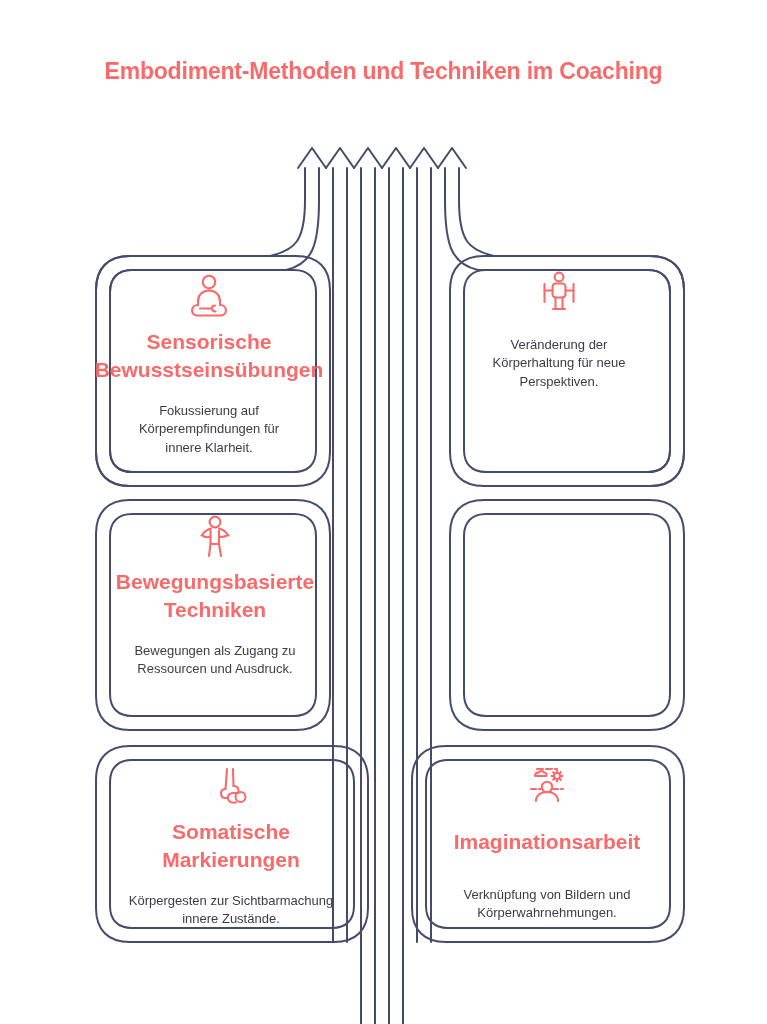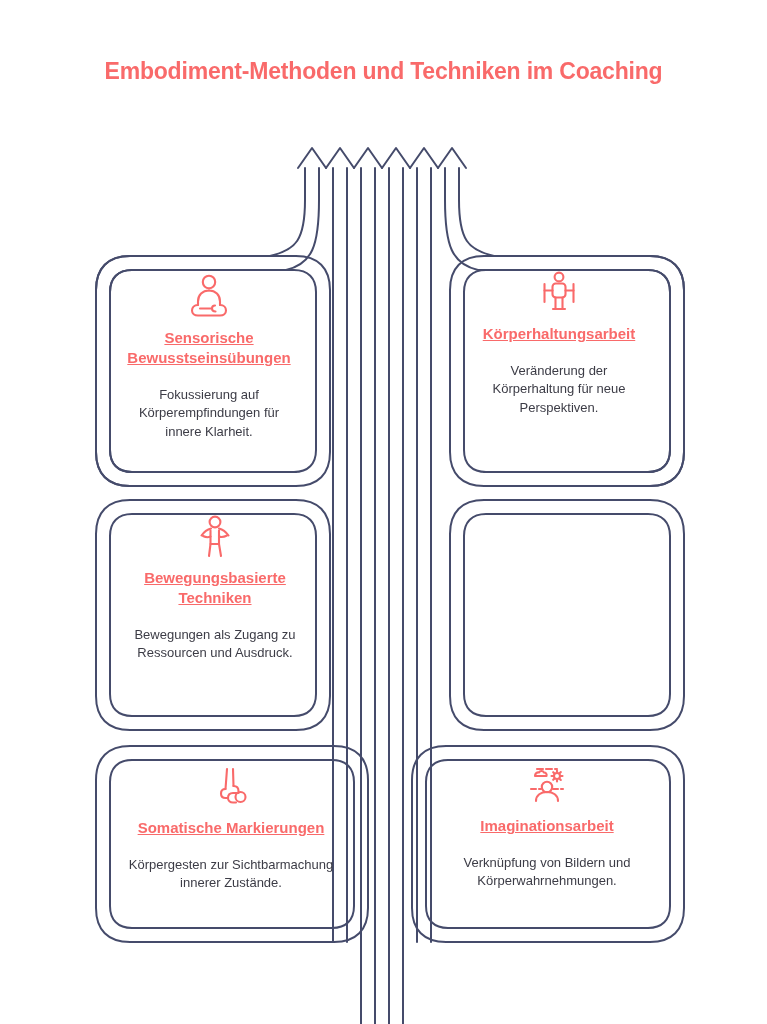--- a/index.html
+++ b/index.html
@@ -76,39 +76,38 @@
   .icon-stroke {
     fill: none;
     stroke: #f96a6a;
     stroke-width: 2.1;
     stroke-linecap: round;
     stroke-linejoin: round;
   }
   .card-title {
     color: #f96a6a;
     font-weight: bold;
-    font-size: 15px;
+    font-size: 21px;
     line-height: 1.33;
     margin: 0 0 6px 0;
-    text-decoration: underline;
   }
   .card-desc {
     color: #3c3c46;
     font-size: 13px;
     line-height: 1.42;
     margin: 12px;
   }
 
   
   #card-0 { left: 100px; top: 272px; width: 218px; }
   #card-1 { left: 443px; top: 268px; width: 232px; }
   #card-2 { left: 100px; top: 512px; width: 230px; }
   #card-3 { left: 432px; top: 512px; width: 235px; }
   #card-4 { left: 100px; top: 762px; width: 262px; align-items: center; }
-  #card-5 { left: 418px; top: 760px; width: 258px; }
+  #card-5 { left: 418px; top: 760px; width: 258px; gap: 12px; }
 </style>
 </head>
 <body>
 
 <div id="stage">
 
   <div id="title">Embodiment-Methoden und Techniken im Coaching</div>
 
   <svg id="skeleton" viewBox="0 0 767 1024">
 
@@ -231,21 +230,20 @@
         <rect class="icon-stroke" x="21.5" y="15.5" width="13" height="14" rx="3.2"></rect>
         <path class="icon-stroke" d="M24.5 29.5 L24.5 41"></path>
         <path class="icon-stroke" d="M31.5 29.5 L31.5 41"></path>
         <path class="icon-stroke" d="M13.5 22.5 L21.5 22.5"></path>
         <path class="icon-stroke" d="M34.5 22.5 L42.5 22.5"></path>
         <path class="icon-stroke" d="M13.5 16 L13.5 34"></path>
         <path class="icon-stroke" d="M42.5 16 L42.5 34"></path>
         <path class="icon-stroke" d="M22 41 L34 41"></path>
       </svg>
     </span>
-    <p class="card-title">Körperhaltungsarbeit</p>
     <p class="card-desc">Veränderung der Körperhaltung für neue Perspektiven.</p>
   </div>
 
   <div class="card" id="card-2">
     <span class="card-icon">
       <svg viewBox="0 0 56 52">
         <circle class="icon-stroke" cx="28" cy="10" r="5.4"></circle>
         <path class="icon-stroke" d="M24 16.5 C20 17.5 17 20 14.5 23.5"></path>
         <path class="icon-stroke" d="M32 16.5 C36 17.5 39 20 41.5 23.5"></path>
         <path class="icon-stroke" d="M23.5 18.5 L23.5 32 L32 32 L32 18.5"></path>
@@ -266,21 +264,21 @@
         <path class="icon-stroke" d="M24 7 L22.5 27"></path>
         <path class="icon-stroke" d="M30 7 L30.5 24"></path>
         <path class="icon-stroke" d="M22.5 27 C19.5 27 18 29 18 31.5 C18 34 19.5 36 22.5 36 L25 36"></path>
         <path class="icon-stroke" d="M30.5 24 C33.5 24 35.5 26 35.5 29 L35.5 31"></path>
         <path class="icon-stroke" d="M25 36 C25 33 27 31 30 31 L34 31"></path>
         <path class="icon-stroke" d="M25 36 C25 38.5 27 40.5 30 40.5 L33 40.5"></path>
         <circle class="icon-stroke" cx="37.5" cy="35" r="5"></circle>
       </svg>
     </span>
     <p class="card-title">Somatische Markierungen</p>
-    <p class="card-desc">Körpergesten zur Sichtbarmachung innerer Zustände.</p>
+    <p class="card-desc">Körpergesten zur Sichtbarmachung innere Zustände.</p>
   </div>
 
   <div class="card" id="card-5">
     <span class="card-icon">
       <svg viewBox="0 0 56 52">
         <path class="icon-stroke" d="M18 9 L38 9" stroke-dasharray="6 3"></path>
         <path class="icon-stroke" d="M16 16 C16 13.5 18 12 20 12.5 C21 10.5 24 10.5 25 12.5
                  C27 12.5 28 14 27.5 16 Z"></path>
         <circle class="icon-stroke" cx="38" cy="16" r="3"></circle>
         <path class="icon-stroke" d="M38 10.5 L38 12"></path>

